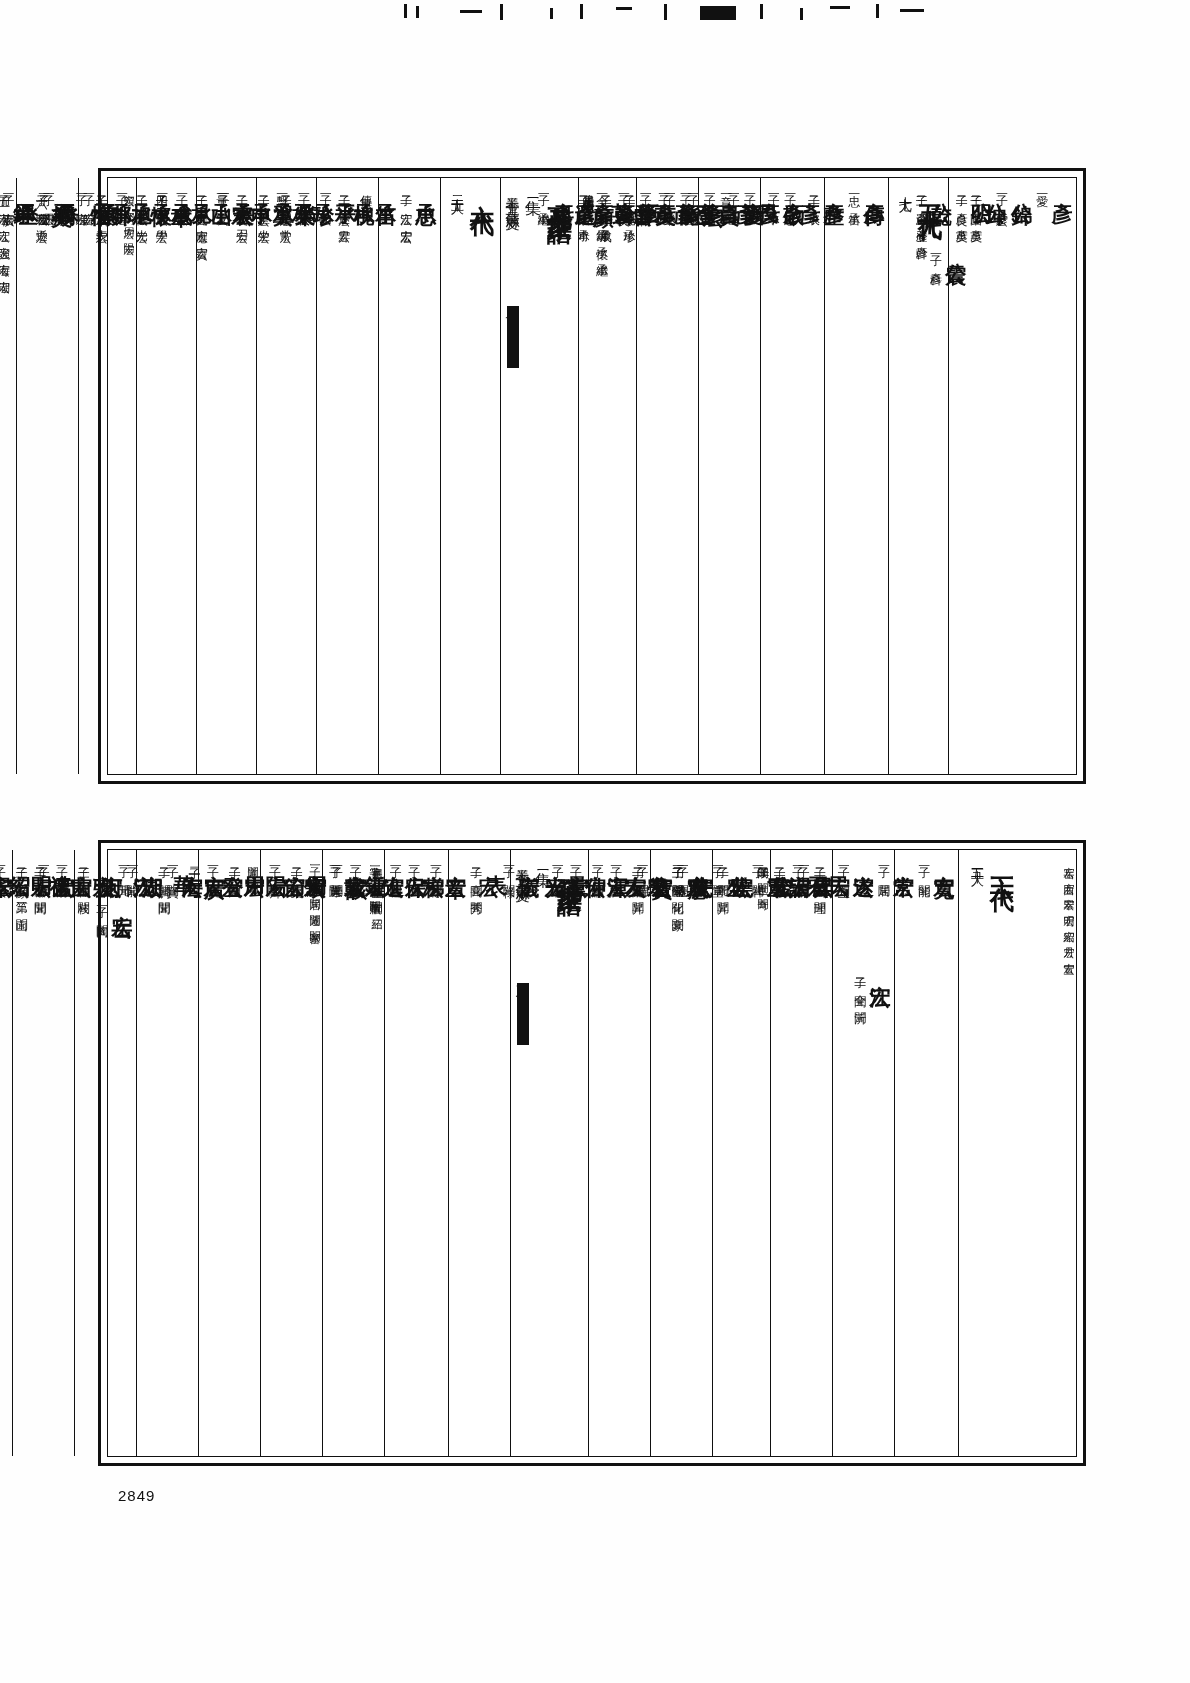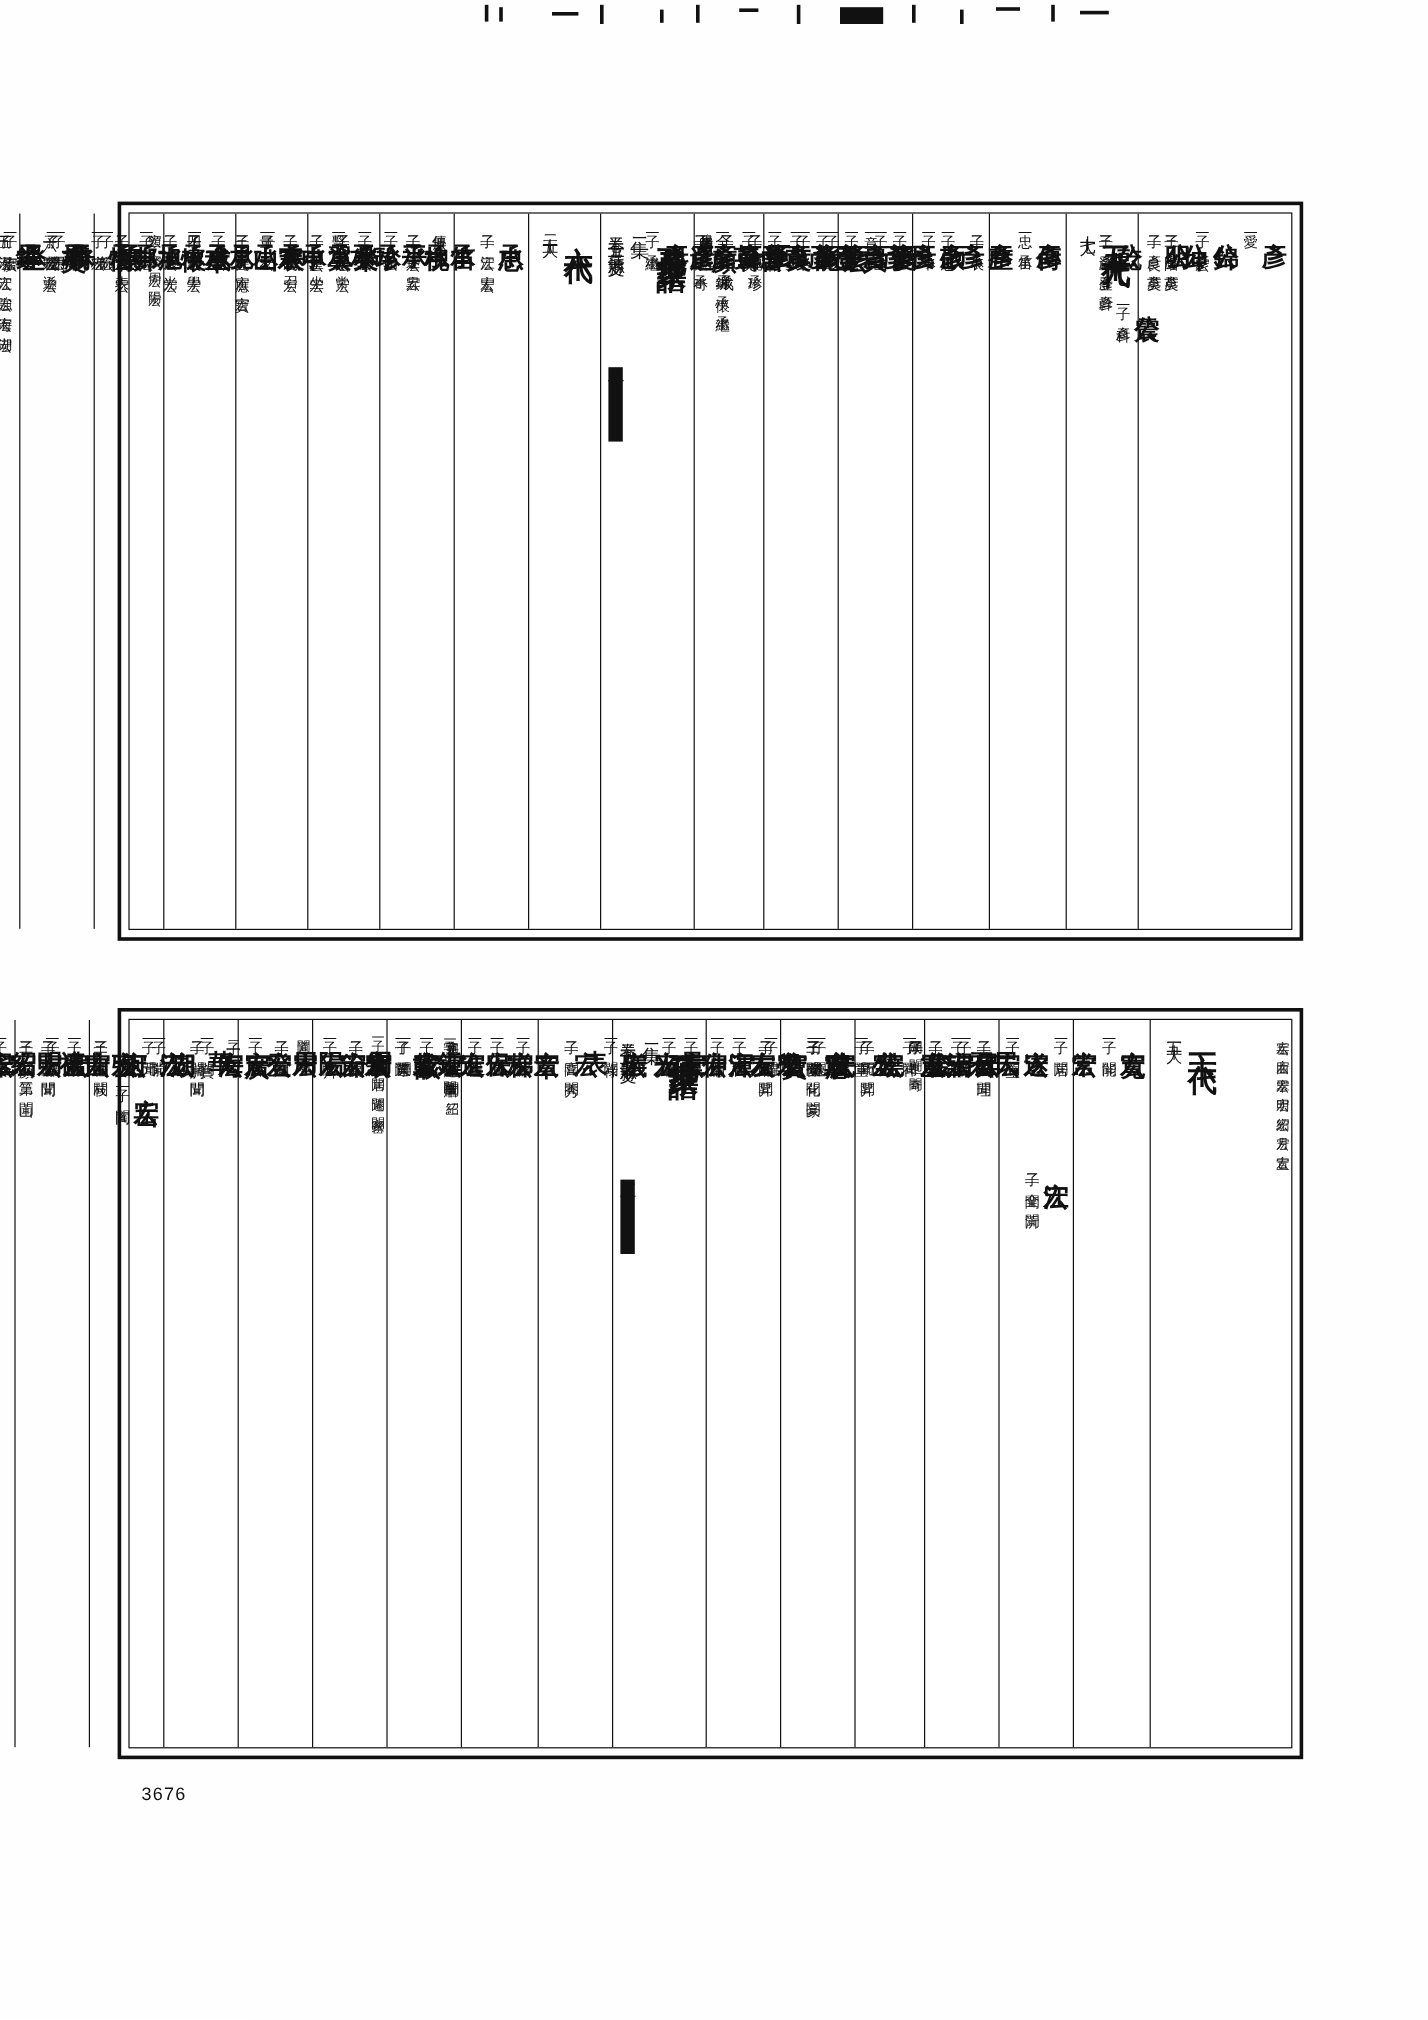--- a/index.html
+++ b/index.html
@@ -699,15 +699,15 @@
               <div class="note">子一 聞貞</div>
             </div>
 
           </div>
         </div>
 
       </div>
     </div>
   </div>
 
-  <div class="pageno">3676</div>
+  <div class="pageno">2849</div>
 
 </div>
 
 </body></html>

